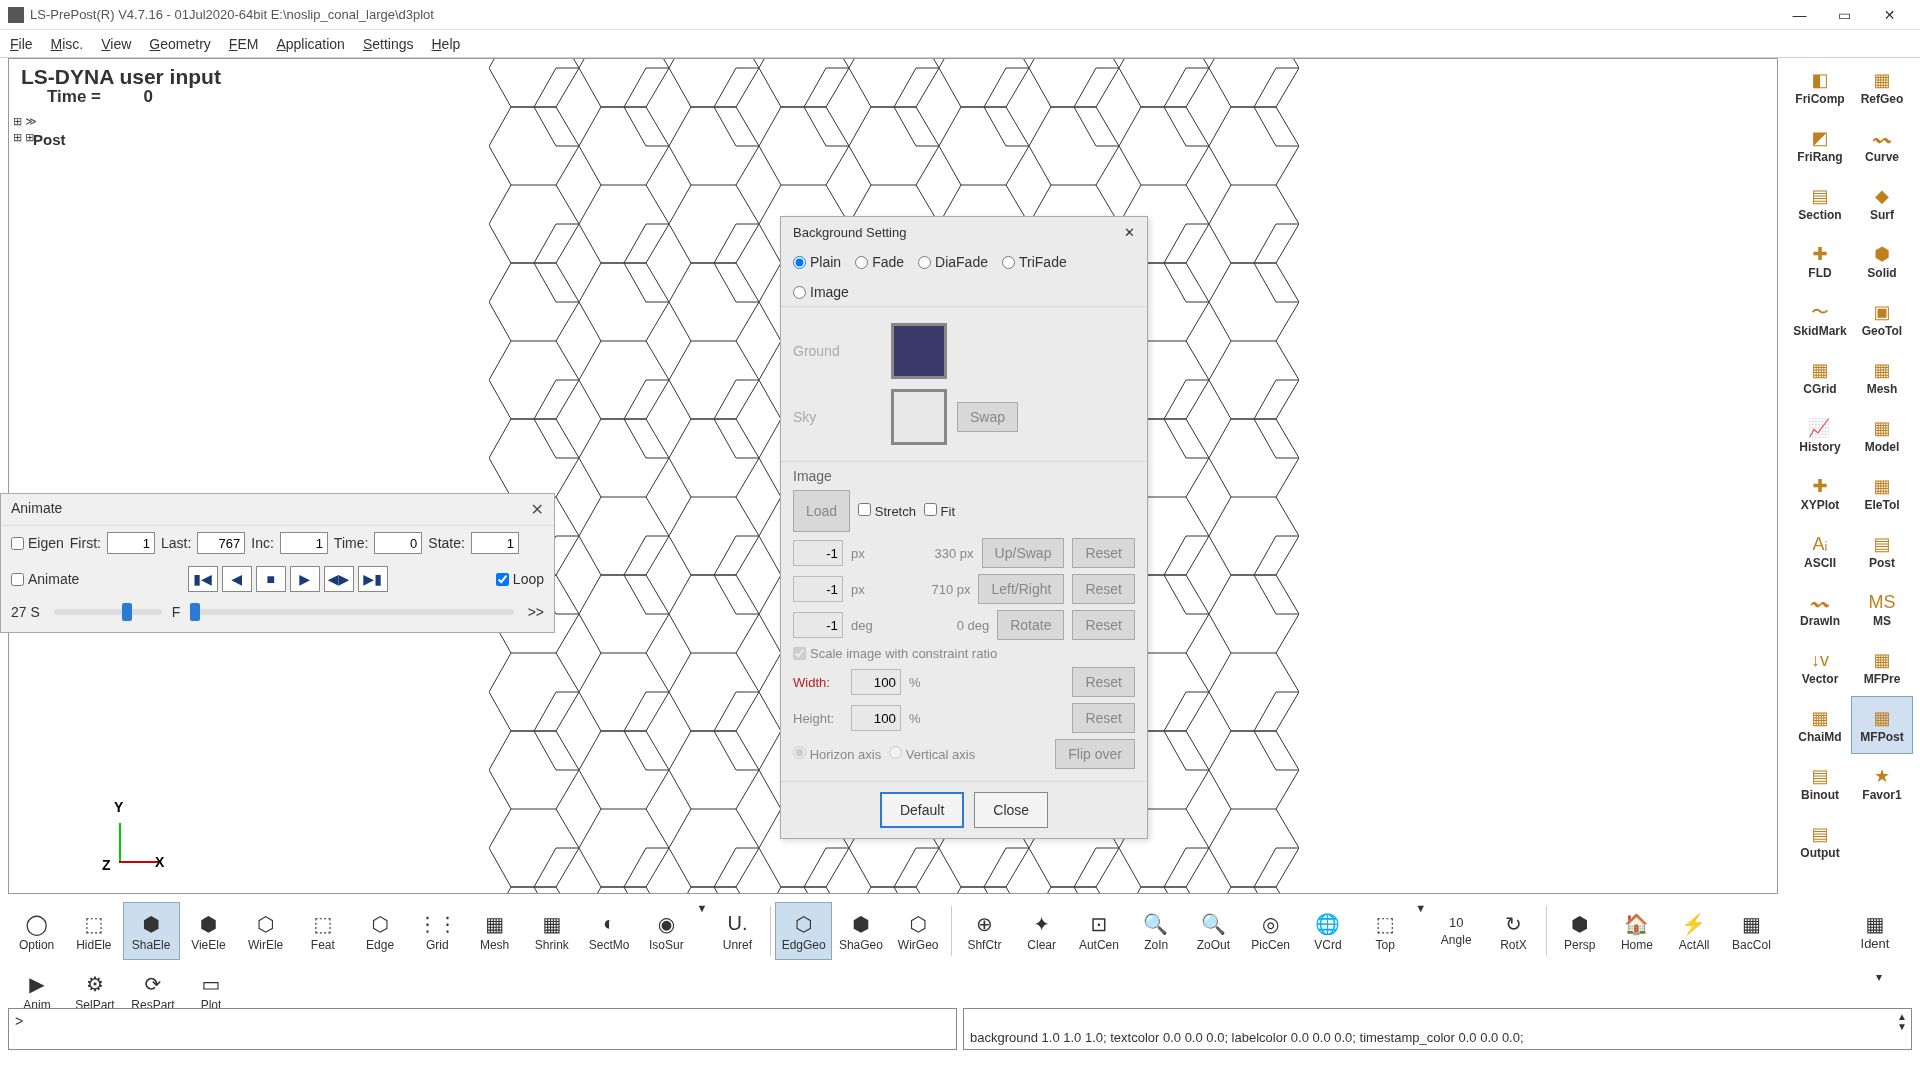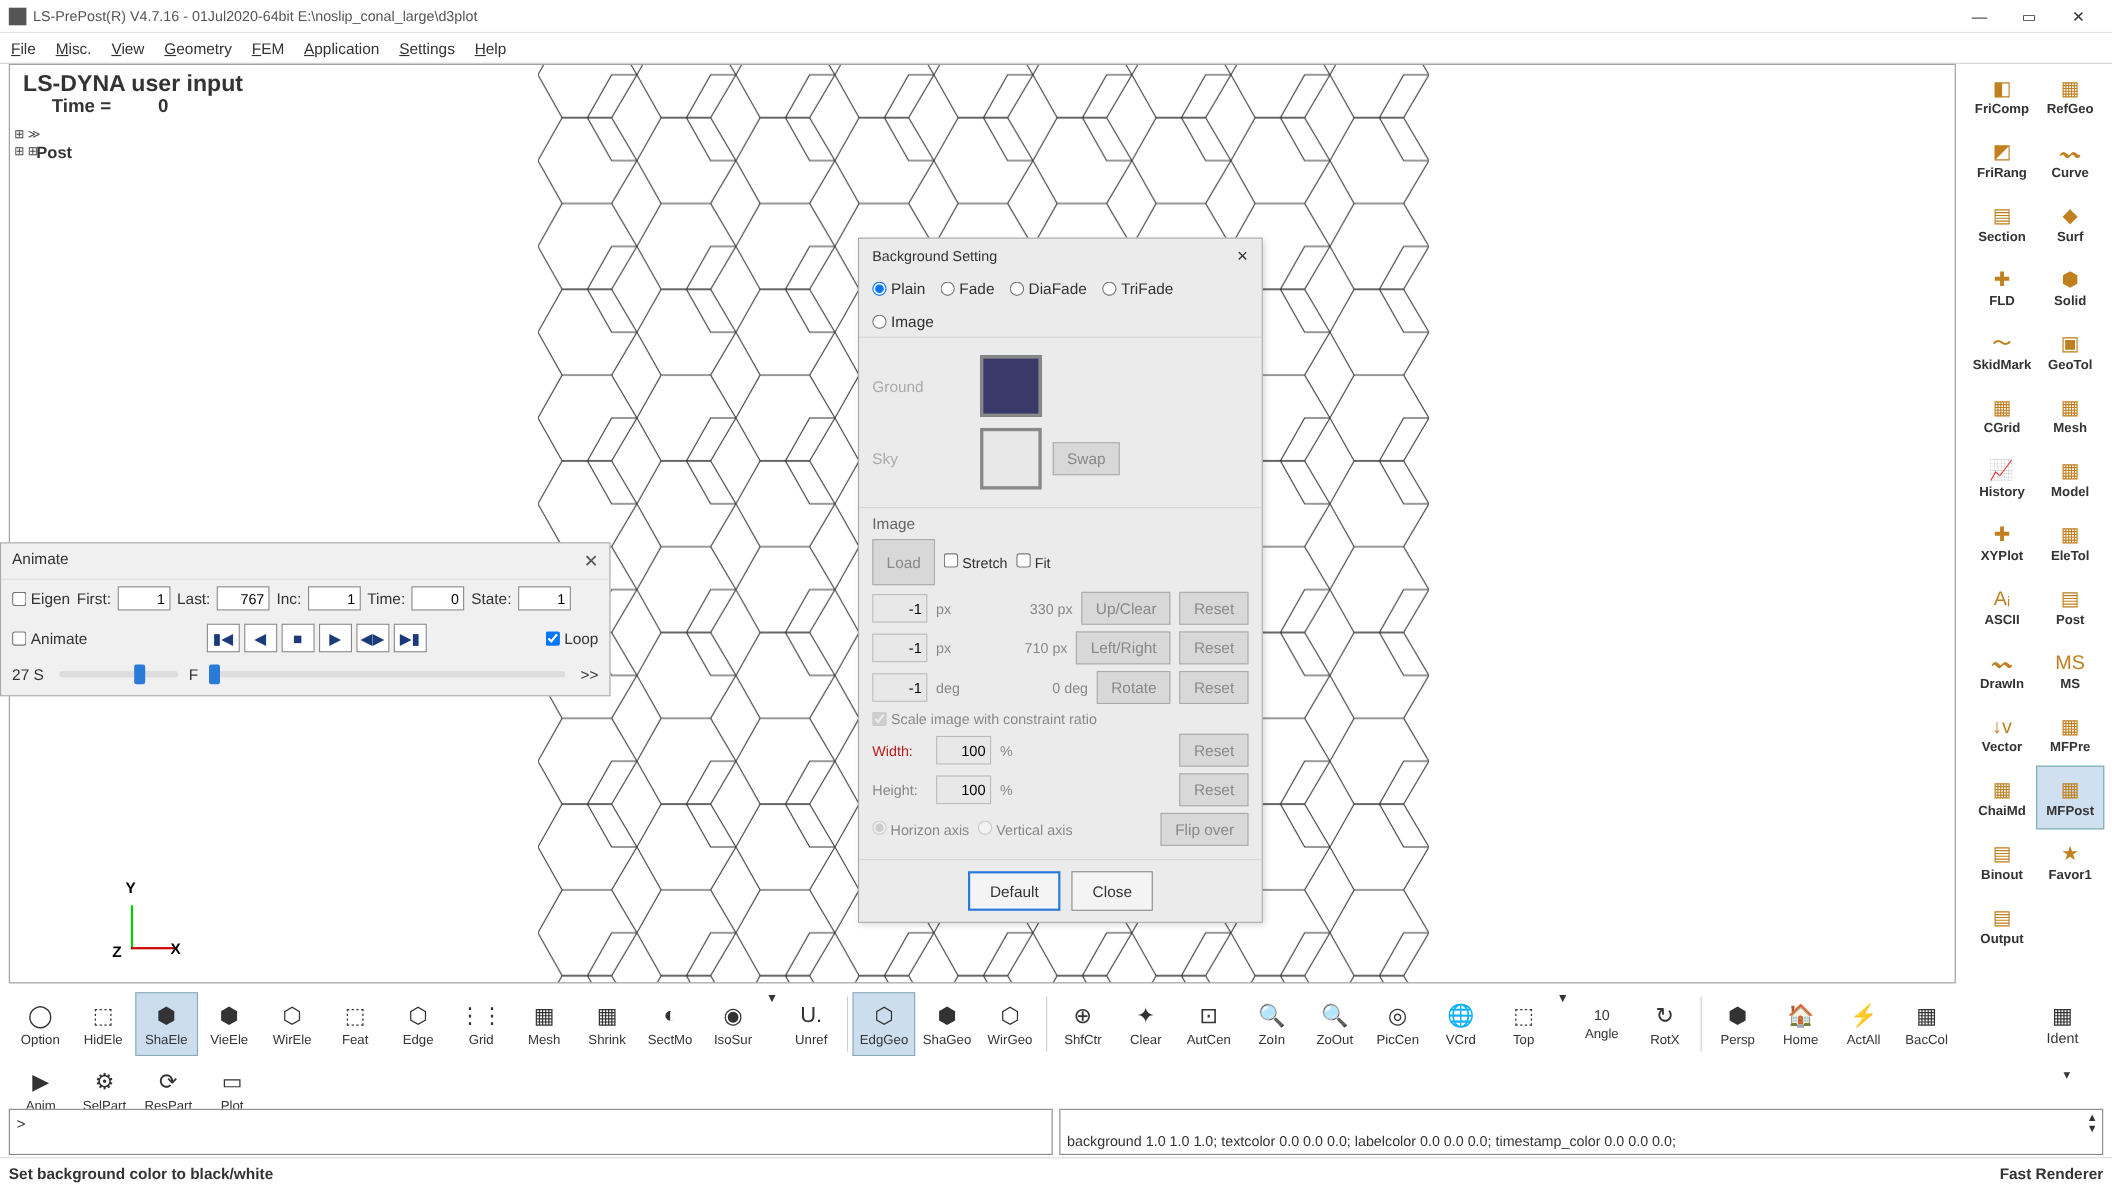--- a/index.html
+++ b/index.html
@@ -517,21 +517,21 @@
       <div class="imgsec-title">Image</div>
       <div class="imgrow">
         <span class="btn dis" style="height:42px;">Load</span>
         <label><input type="checkbox" style=""> <span>Stretch</span></label>
         <label><input type="checkbox" style=""> <span>Fit</span></label>
       </div>
       <div class="imgrow">
         <input type="text" value="-1" style="">
         <span class="unit">px</span>
         <span style="flex:1;text-align:right;color:#888;">330 px</span>
-        <span class="btn dis">Up/Clear</span>
+        <span class="btn dis">Up/Swap</span>
         <span class="btn dis">Reset</span>
       </div>
       <div class="imgrow">
         <input type="text" value="-1" style="">
         <span class="unit">px</span>
         <span style="flex:1;text-align:right;color:#888;">710 px</span>
         <span class="btn dis">Left/Right</span>
         <span class="btn dis">Reset</span>
       </div>
       <div class="imgrow">
@@ -573,19 +573,14 @@
   </div>
 
   <div class="cmdarea">
     <div class="cmdleft">&gt;</div>
     <div class="cmdright">
       <span>background 1.0 1.0 1.0; textcolor 0.0 0.0 0.0; labelcolor 0.0 0.0 0.0; timestamp_color 0.0 0.0 0.0;</span>
       <div class="scroll">▲<br>▼</div>
     </div>
   </div>
 
-  <div class="statusbar">
-    <span>Set background color to black/white</span>
-    <span class="spacer"></span>
-    <span>Fast Renderer</span>
-  </div>
 
 </div>
 
 </body></html>

